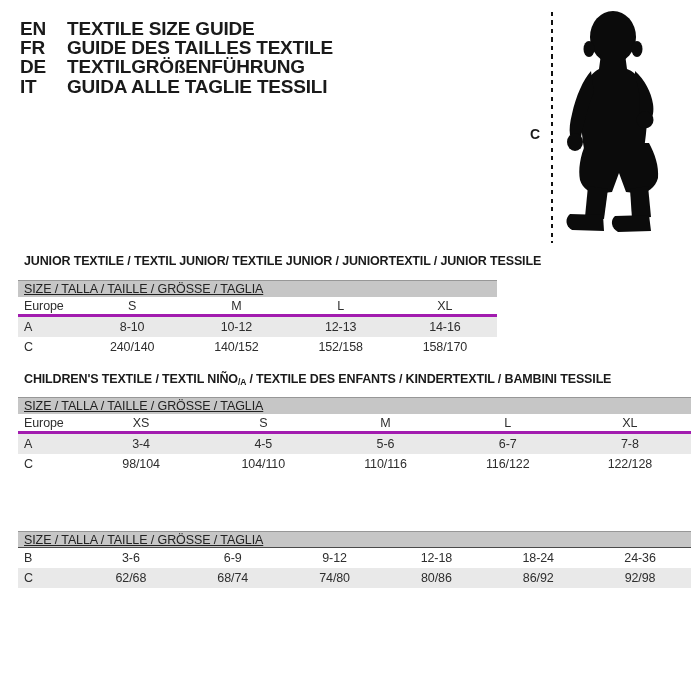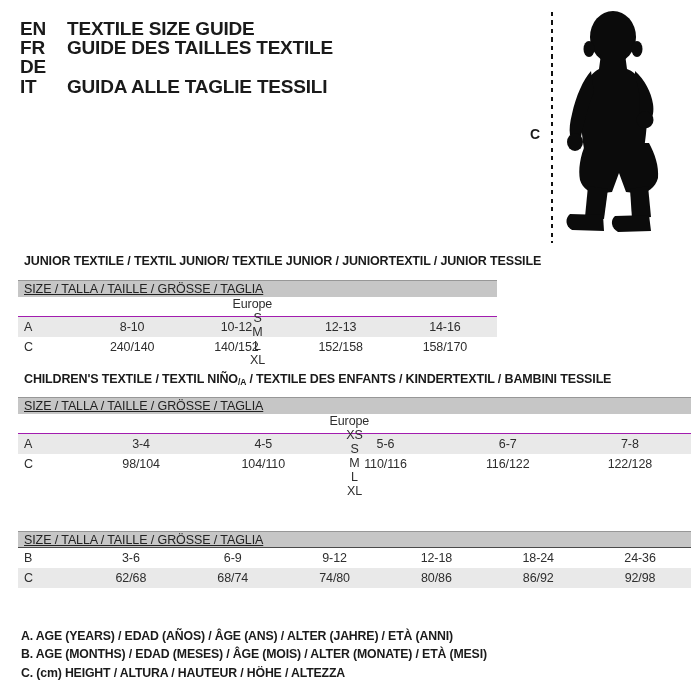--- a/index.html
+++ b/index.html
@@ -27,21 +27,21 @@
     letter-spacing:-0.15px; line-height:18px; white-space:nowrap; }
   .sub-a { font-size:0.68em; vertical-align:-2px; font-weight:bold; }
 
   
   .sizetable { position:absolute; left:18px; font-size:12.5px; color:#2e2e2e;
     letter-spacing:-0.1px; }
   .thead { height:17px; background:#c6c6c6; border-top:1px solid #979797;
     display:flex; align-items:center; padding-left:6px; color:#222;text-decoration:underline; }
   .thead.ruled { border-bottom:1px solid #4a4a4a; }
   .trow { display:flex; height:20px; align-items:center; }
-  .trow.ruled { border-bottom:1px solid #a21caf;flex-direction:column; }
+  .trow.ruled { border-bottom:3px solid #a21caf; }
   .trow.stripe { background:#e9e9e9; }
   .tlabel { width:62px; padding-left:6px; }
   .tcell { flex:1; text-align:center; }
 
   
   .footnotes { position:absolute; left:21px; top:627px; font-weight:bold;
     font-size:12.3px; letter-spacing:-0.15px; line-height:18.4px; }
 </style>
 </head>
 <body>
@@ -52,20 +52,21 @@
     <div class="lang-row">
       <span class="lang-code">EN</span>
       <span class="lang-title">TEXTILE SIZE GUIDE</span>
     </div>
     <div class="lang-row">
       <span class="lang-code">FR</span>
       <span class="lang-title">GUIDE DES TAILLES TEXTILE</span>
     </div>
     <div class="lang-row">
       <span class="lang-code">DE</span>
+      <span class="lang-title">TEXTILGRÖßENFÜHRUNG</span>
     </div>
     <div class="lang-row">
       <span class="lang-code">IT</span>
       <span class="lang-title">GUIDA ALLE TAGLIE TESSILI</span>
     </div>
   </div>
 
   <div class="fig-dashline"></div>
   <div class="fig-measure-label">C</div>
   <svg class="silhouette" width="110" height="232" viewBox="0 0 110 232" xmlns="http://www.w3.org/2000/svg">
@@ -164,19 +165,14 @@
       <span class="tlabel">C</span>
       <span class="tcell">62/68</span>
       <span class="tcell">68/74</span>
       <span class="tcell">74/80</span>
       <span class="tcell">80/86</span>
       <span class="tcell">86/92</span>
       <span class="tcell">92/98</span>
     </div>
   </div>
 
-  <div class="footnotes">
-    <div>A. AGE (YEARS) / EDAD (AÑOS) / ÂGE (ANS) / ALTER (JAHRE) / ETÀ (ANNI)</div>
-    <div>B. AGE (MONTHS) / EDAD (MESES) / ÂGE (MOIS) / ALTER (MONATE) / ETÀ (MESI)</div>
-    <div>C. (cm) HEIGHT / ALTURA / HAUTEUR / HÖHE / ALTEZZA</div>
-  </div>
 
 </div>
 
 </body></html>

